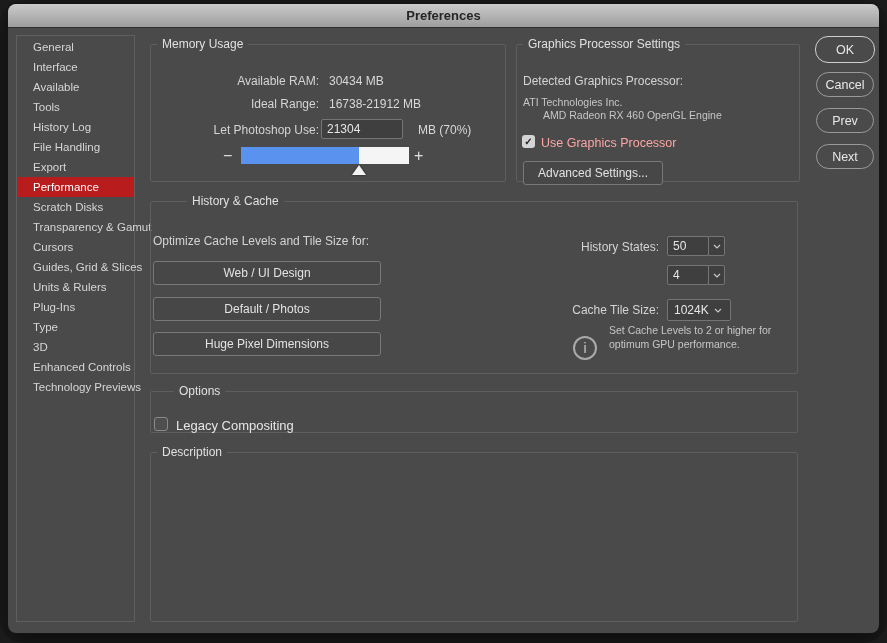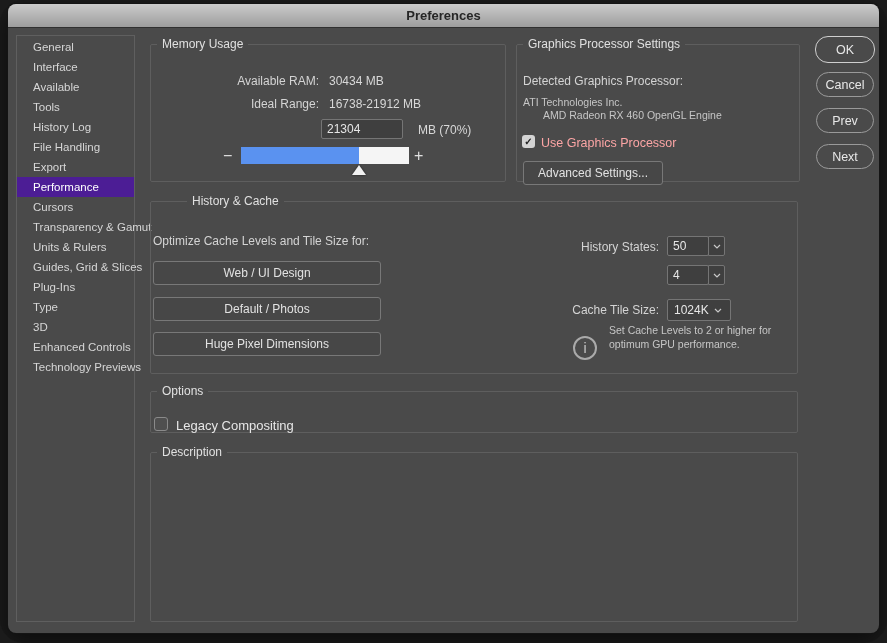--- a/index.html
+++ b/index.html
@@ -9,21 +9,21 @@
             background:#4a4a4a; border-radius:8px; box-shadow:0 0 0 1px #141414, 0 8px 24px rgba(0,0,0,.6); }
   .titlebar { position:absolute; left:0; top:0; width:100%; height:24px;
               background:linear-gradient(#cbcbcb,#9d9d9d); border-radius:8px 8px 0 0;
               border-bottom:1px solid #303030; text-align:center; line-height:23px;
               font-size:13px; font-weight:600; color:#262626; }
   
   .sidebar { position:absolute; left:8px; top:31px; width:119px; height:587px;
              border:1px solid #5f5f5f; background:#4a4a4a; padding-top:1px; }
   .side-item { height:20px; line-height:20px; padding-left:16px; font-size:11.5px;
                color:#d6d6d6; white-space:nowrap; }
-  .side-item.sel { background:#4c1d95; color:#ffffff; }
+  .side-item.sel { background:#b91c1c; color:#ffffff; }
   
   fieldset { position:absolute; border:1px solid #5e5e5e; border-radius:2px; min-inline-size:0; }
   legend { font-size:12px; color:#e0e0e0; padding:0 5px; margin-left:6px; white-space:nowrap; }
   .lbl { position:absolute; font-size:12px; color:#d4d4d4; white-space:nowrap; }
   .val { position:absolute; font-size:12px; color:#d8d8d8; white-space:nowrap; }
   .r { text-align:right; }
   .textbox { position:absolute; background:#3f3f3f; border:1px solid #757575; border-radius:2px;
              color:#e6e6e6; font-size:12px; padding:0 5px; line-height:18px; }
   
   .track { position:absolute; height:17px; background:#f5f5f5; overflow:hidden; }
@@ -65,37 +65,39 @@
 
     <div class="sidebar">
       <div class="side-item">General</div>
       <div class="side-item">Interface</div>
       <div class="side-item">Available</div>
       <div class="side-item">Tools</div>
       <div class="side-item">History Log</div>
       <div class="side-item">File Handling</div>
       <div class="side-item">Export</div>
       <div class="side-item sel">Performance</div>
+      <div class="side-item">Scratch Disks</div>
+      <div class="side-item">Transparency &amp; Gamut</div>
       <div class="side-item">Cursors</div>
-      <div class="side-item">Transparency &amp; Gamut</div>
+      <div class="side-item">Guides, Grid &amp; Slices</div>
       <div class="side-item">Units &amp; Rulers</div>
-      <div class="side-item">Guides, Grid &amp; Slices</div>
       <div class="side-item">Plug-Ins</div>
       <div class="side-item">Type</div>
       <div class="side-item">3D</div>
       <div class="side-item">Enhanced Controls</div>
       <div class="side-item">Technology Previews</div>
     </div>
 
     <fieldset style="left:142px; top:33px; width:356px; height:145px;">
       <legend>Memory Usage</legend>
       <span class="lbl r" style="left:0; top:23px; width:168px;">Available RAM:</span>
       <span class="val" style="left:178px; top:23px;">30434 MB</span>
       <span class="lbl r" style="left:0; top:46px; width:168px;">Ideal Range:</span>
       <span class="val" style="left:178px; top:46px;">16738-21912 MB</span>
+      <span class="lbl r" style="left:0; top:72px; width:168px;">Let Photoshop Use:</span>
       <span class="textbox" style="left:170px; top:68px; width:82px; height:20px;">21304</span>
       <span class="val" style="left:267px; top:72px;">MB (70%)</span>
       <span class="pm" style="left:72px; top:96px;">−</span>
       <div class="track" style="left:90px; top:96px; width:168px;">
         <div class="fill" style="width: 70%;"></div>
       </div>
       <span class="pm" style="left:263px; top:96px;">+</span>
       <div class="thumb" style="left:201px; top:114px;"></div>
     </fieldset>
 
@@ -141,21 +143,21 @@
           </svg>
       </div>
 
       <span class="info-circ" style="left:422px; top:128px;">
         <span>i</span>
       </span>
       <span class="lbl small" style="left:458px; top:116px;">Set Cache Levels to 2 or higher for</span>
       <span class="lbl small" style="left:458px; top:130px;">optimum GPU performance.</span>
     </fieldset>
 
-    <fieldset style="left:142px; top:380px; width:648px; height:49px;">
+    <fieldset style="left:142px; top:380px; width:648px; height:49px;padding-left:17px;">
       <legend>Options</legend>
       <span class="cb-off" style="left:3px; top:19px;"></span>
       <span class="lbl" style="left:25px; top:20px; color:#e6e6e6; font-size:13px;">Legacy Compositing</span>
     </fieldset>
 
     <fieldset style="left:142px; top:441px; width:648px; height:177px;">
       <legend>Description</legend>
     </fieldset>
 
     <button class="pill def" style="left:807px; top:32px; width:60px; height:27px;">OK</button>

